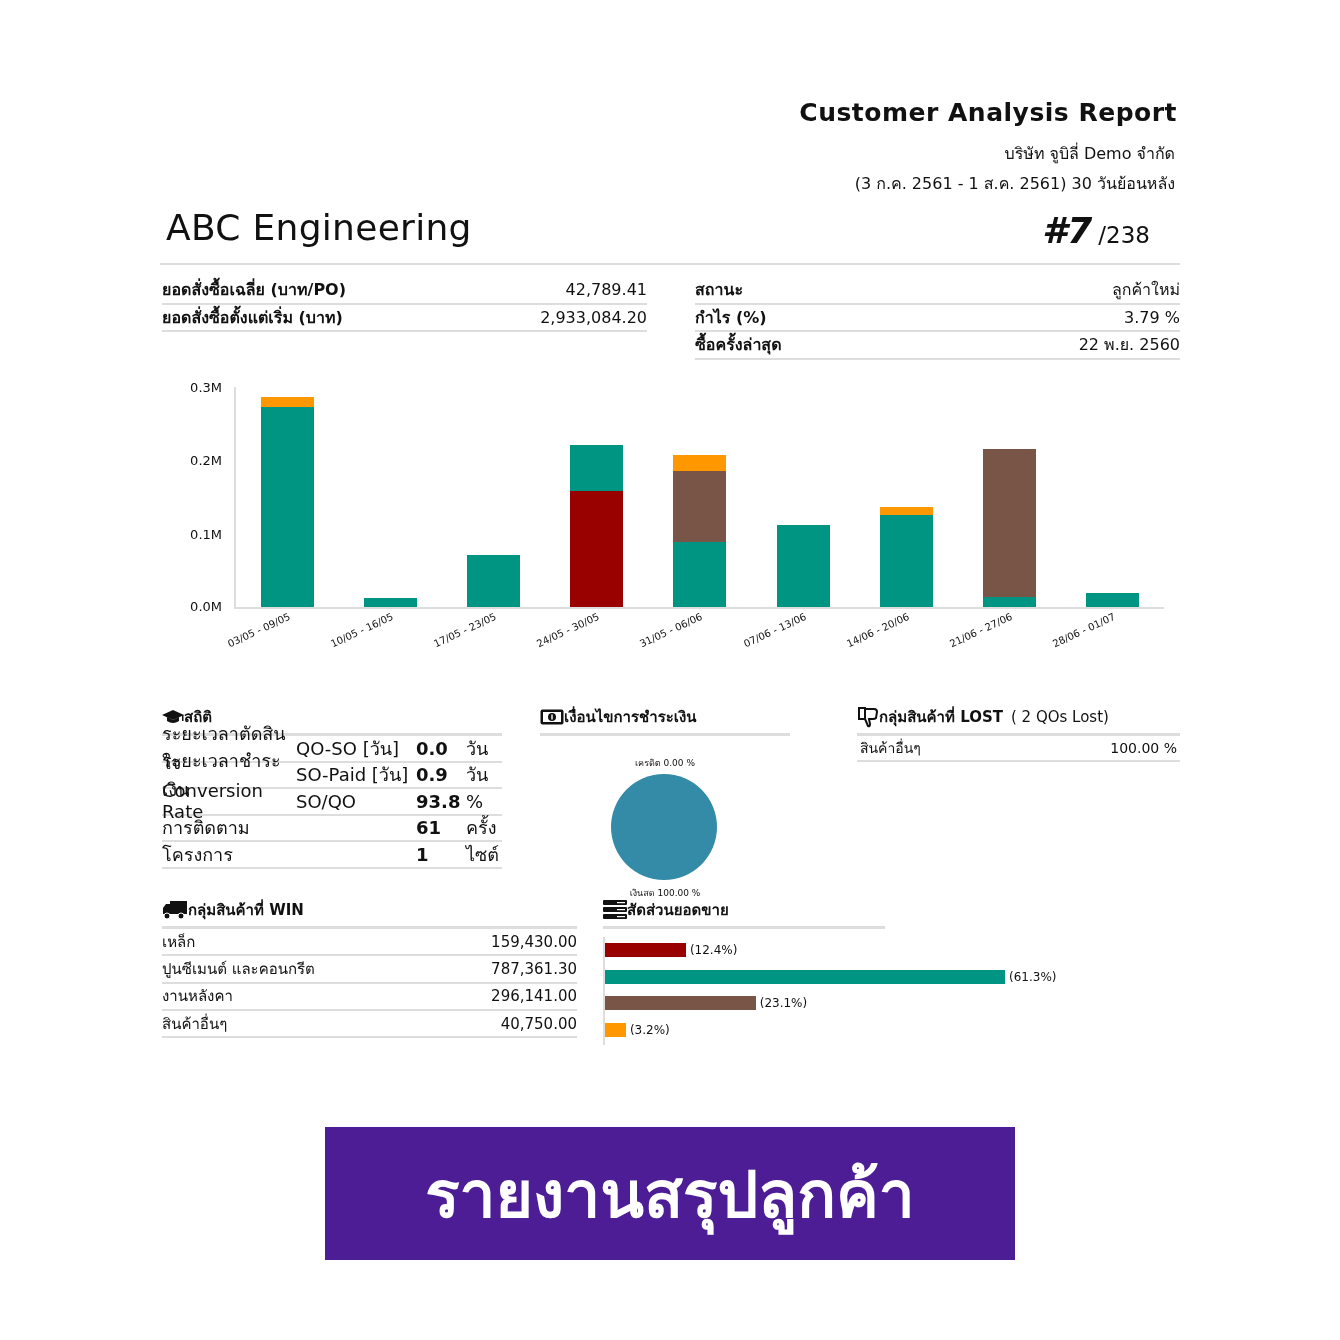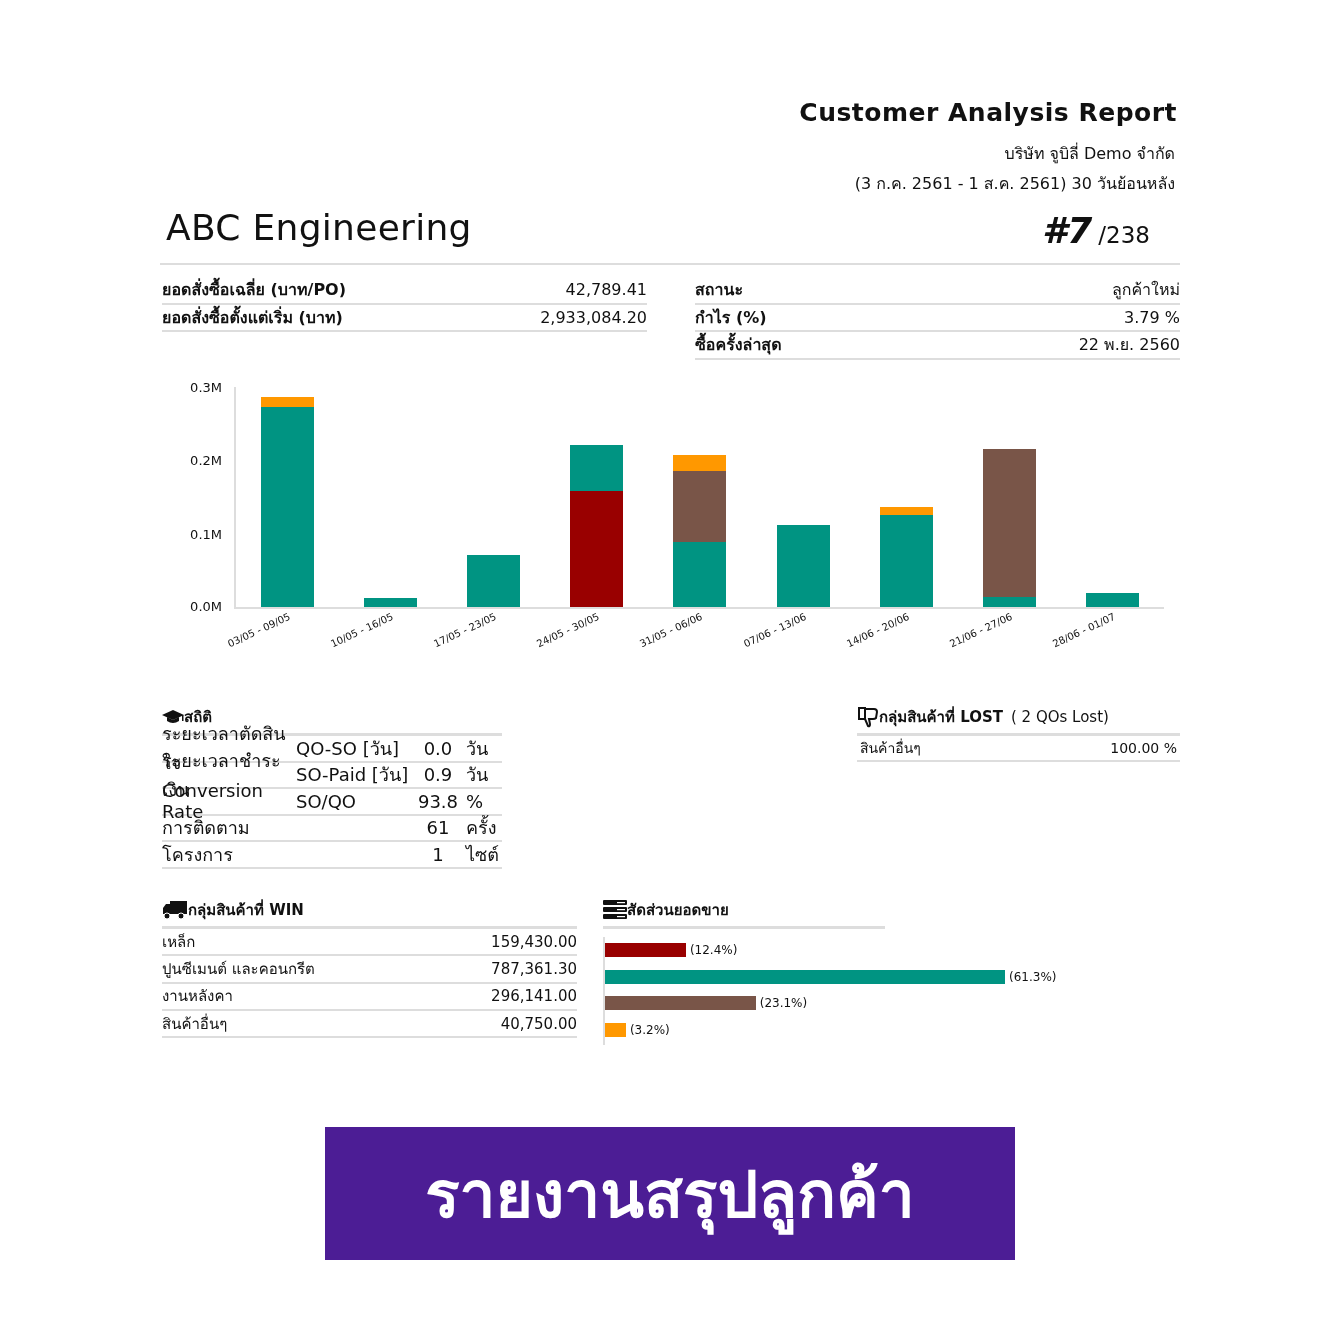--- a/index.html
+++ b/index.html
@@ -33,21 +33,21 @@
   .bar { width: 53px; display: flex; flex-direction: column-reverse; }
   .seg { width: 100%; }
   .x-labels { position: absolute; left: 76px; top: 242px; width: 928px; display: flex; justify-content: space-around; }
   .x-label { width: 53px; font-size: 10px; transform: rotate(-25deg); transform-origin: right top; white-space: nowrap; text-align: right; margin-left: -40px; }
 
   .section-title { font-size: 15px; font-weight: bold; display: flex; align-items: center; white-space: nowrap; padding-bottom: 4px; border-bottom: 3px solid #ddd; }
   .stat-table { left: 162px; top: 705px; width: 340px; }
   .stat-row { display: flex; align-items: center; height: 26.5px; border-bottom: 2px solid #ddd; font-size: 18px; }
   .stat-row .c1 { width: 134px; }
   .stat-row .c2 { width: 120px; }
-  .stat-row .c3 { width: 50px; text-align: center; font-weight: normal; padding-right: 6px; }
+  .stat-row .c3 { width: 50px; text-align: left; font-weight: bold; padding-right: 6px; }
   .stat-row .c4 { width: 36px; }
 
   .pay { left: 540px; top: 705px; width: 250px; }
   .pie-wrap { position: relative; width: 250px; height: 160px; }
   .pie-label { position: absolute; width: 250px; text-align: center; font-size: 9px; }
   .pie { position: absolute; left: 71px; top: 38px; width: 106px; height: 106px; border-radius: 50%; }
 
   .lost { left: 857px; top: 705px; width: 323px; }
   .lost-row { display: flex; justify-content: space-between; height: 26px; align-items: center; border-bottom: 2px solid #ddd; font-size: 14px; padding: 0 3px; }
 
@@ -216,20 +216,36 @@
       <div class="stat-row">
         <span class="c1">โครงการ</span>
         <span class="c2"></span>
         <span class="c3">1</span>
         <span class="c4">ไซต์</span>
       </div>
     </div>
 </div>
 
 <div class="abs pay">
+  <div class="section-title">
+    <span>
+      <svg width="24" height="16" viewBox="0 0 24 16">
+          <rect x="0.5" y="0.5" width="23" height="15" rx="2" fill="#111"></rect>
+          <rect x="3" y="3" width="18" height="10" fill="#fff"></rect>
+          <circle cx="12" cy="8" r="4" fill="#111"></circle>
+          <rect x="11.3" y="5.5" width="1.4" height="5" fill="#fff"></rect>
+        </svg>
+    </span>
+    <span>เงื่อนไขการชำระเงิน</span>
+  </div>
+  <div class="pie-wrap">
+    <div class="pie-label" style="top:20px">เครดิต 0.00 %</div>
+    <div class="pie" id="pie" style="background: rgb(52, 139, 167);"></div>
+    <div class="pie-label" style="top:150px">เงินสด 100.00 %</div>
+  </div>
 </div>
 
 <div class="abs lost">
   <div class="section-title">
     <span>
       <svg width="22" height="22" viewBox="0 0 22 22">
           <path d="M2 2 L8 2 L8 13 L2 13 Z" fill="none" stroke="#111" stroke-width="2"></path>
           <path d="M8 3 L17 3 Q20 3 20 6 L19 12 Q18 13 16 13 L12 13 L13 18 Q13 21 11 20 L8 13" fill="none" stroke="#111" stroke-width="2"></path>
         </svg>
     </span>

